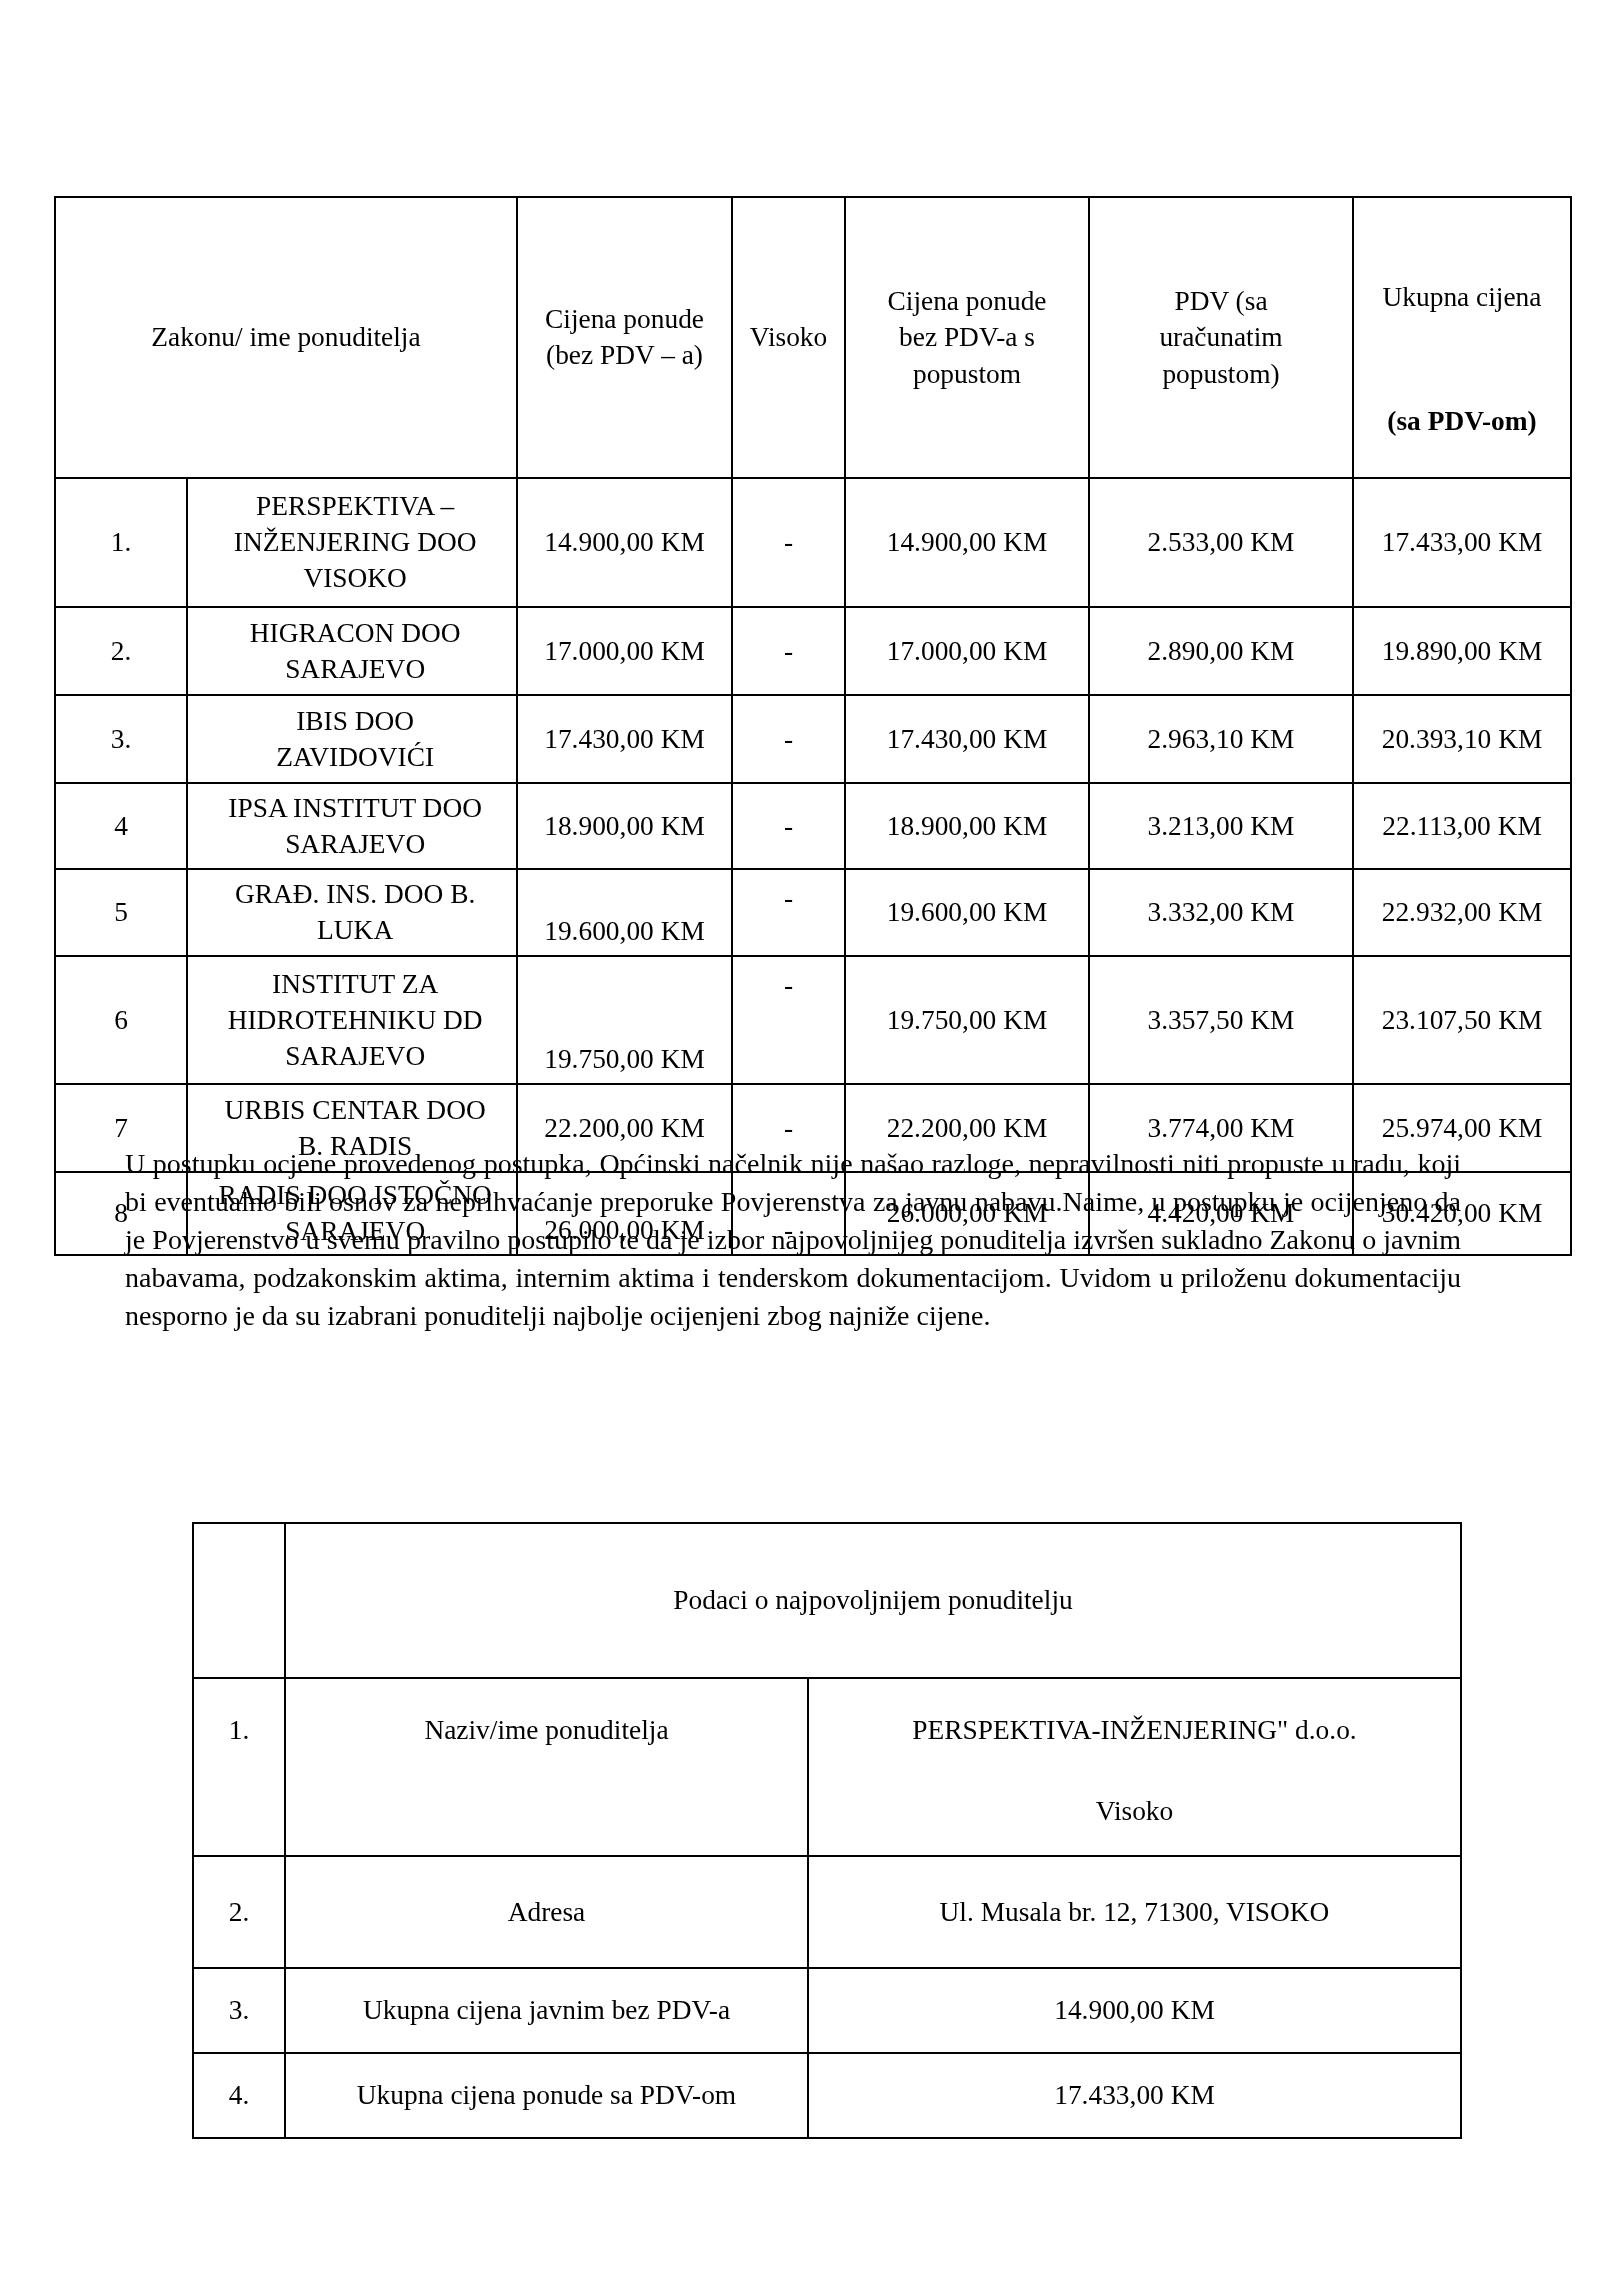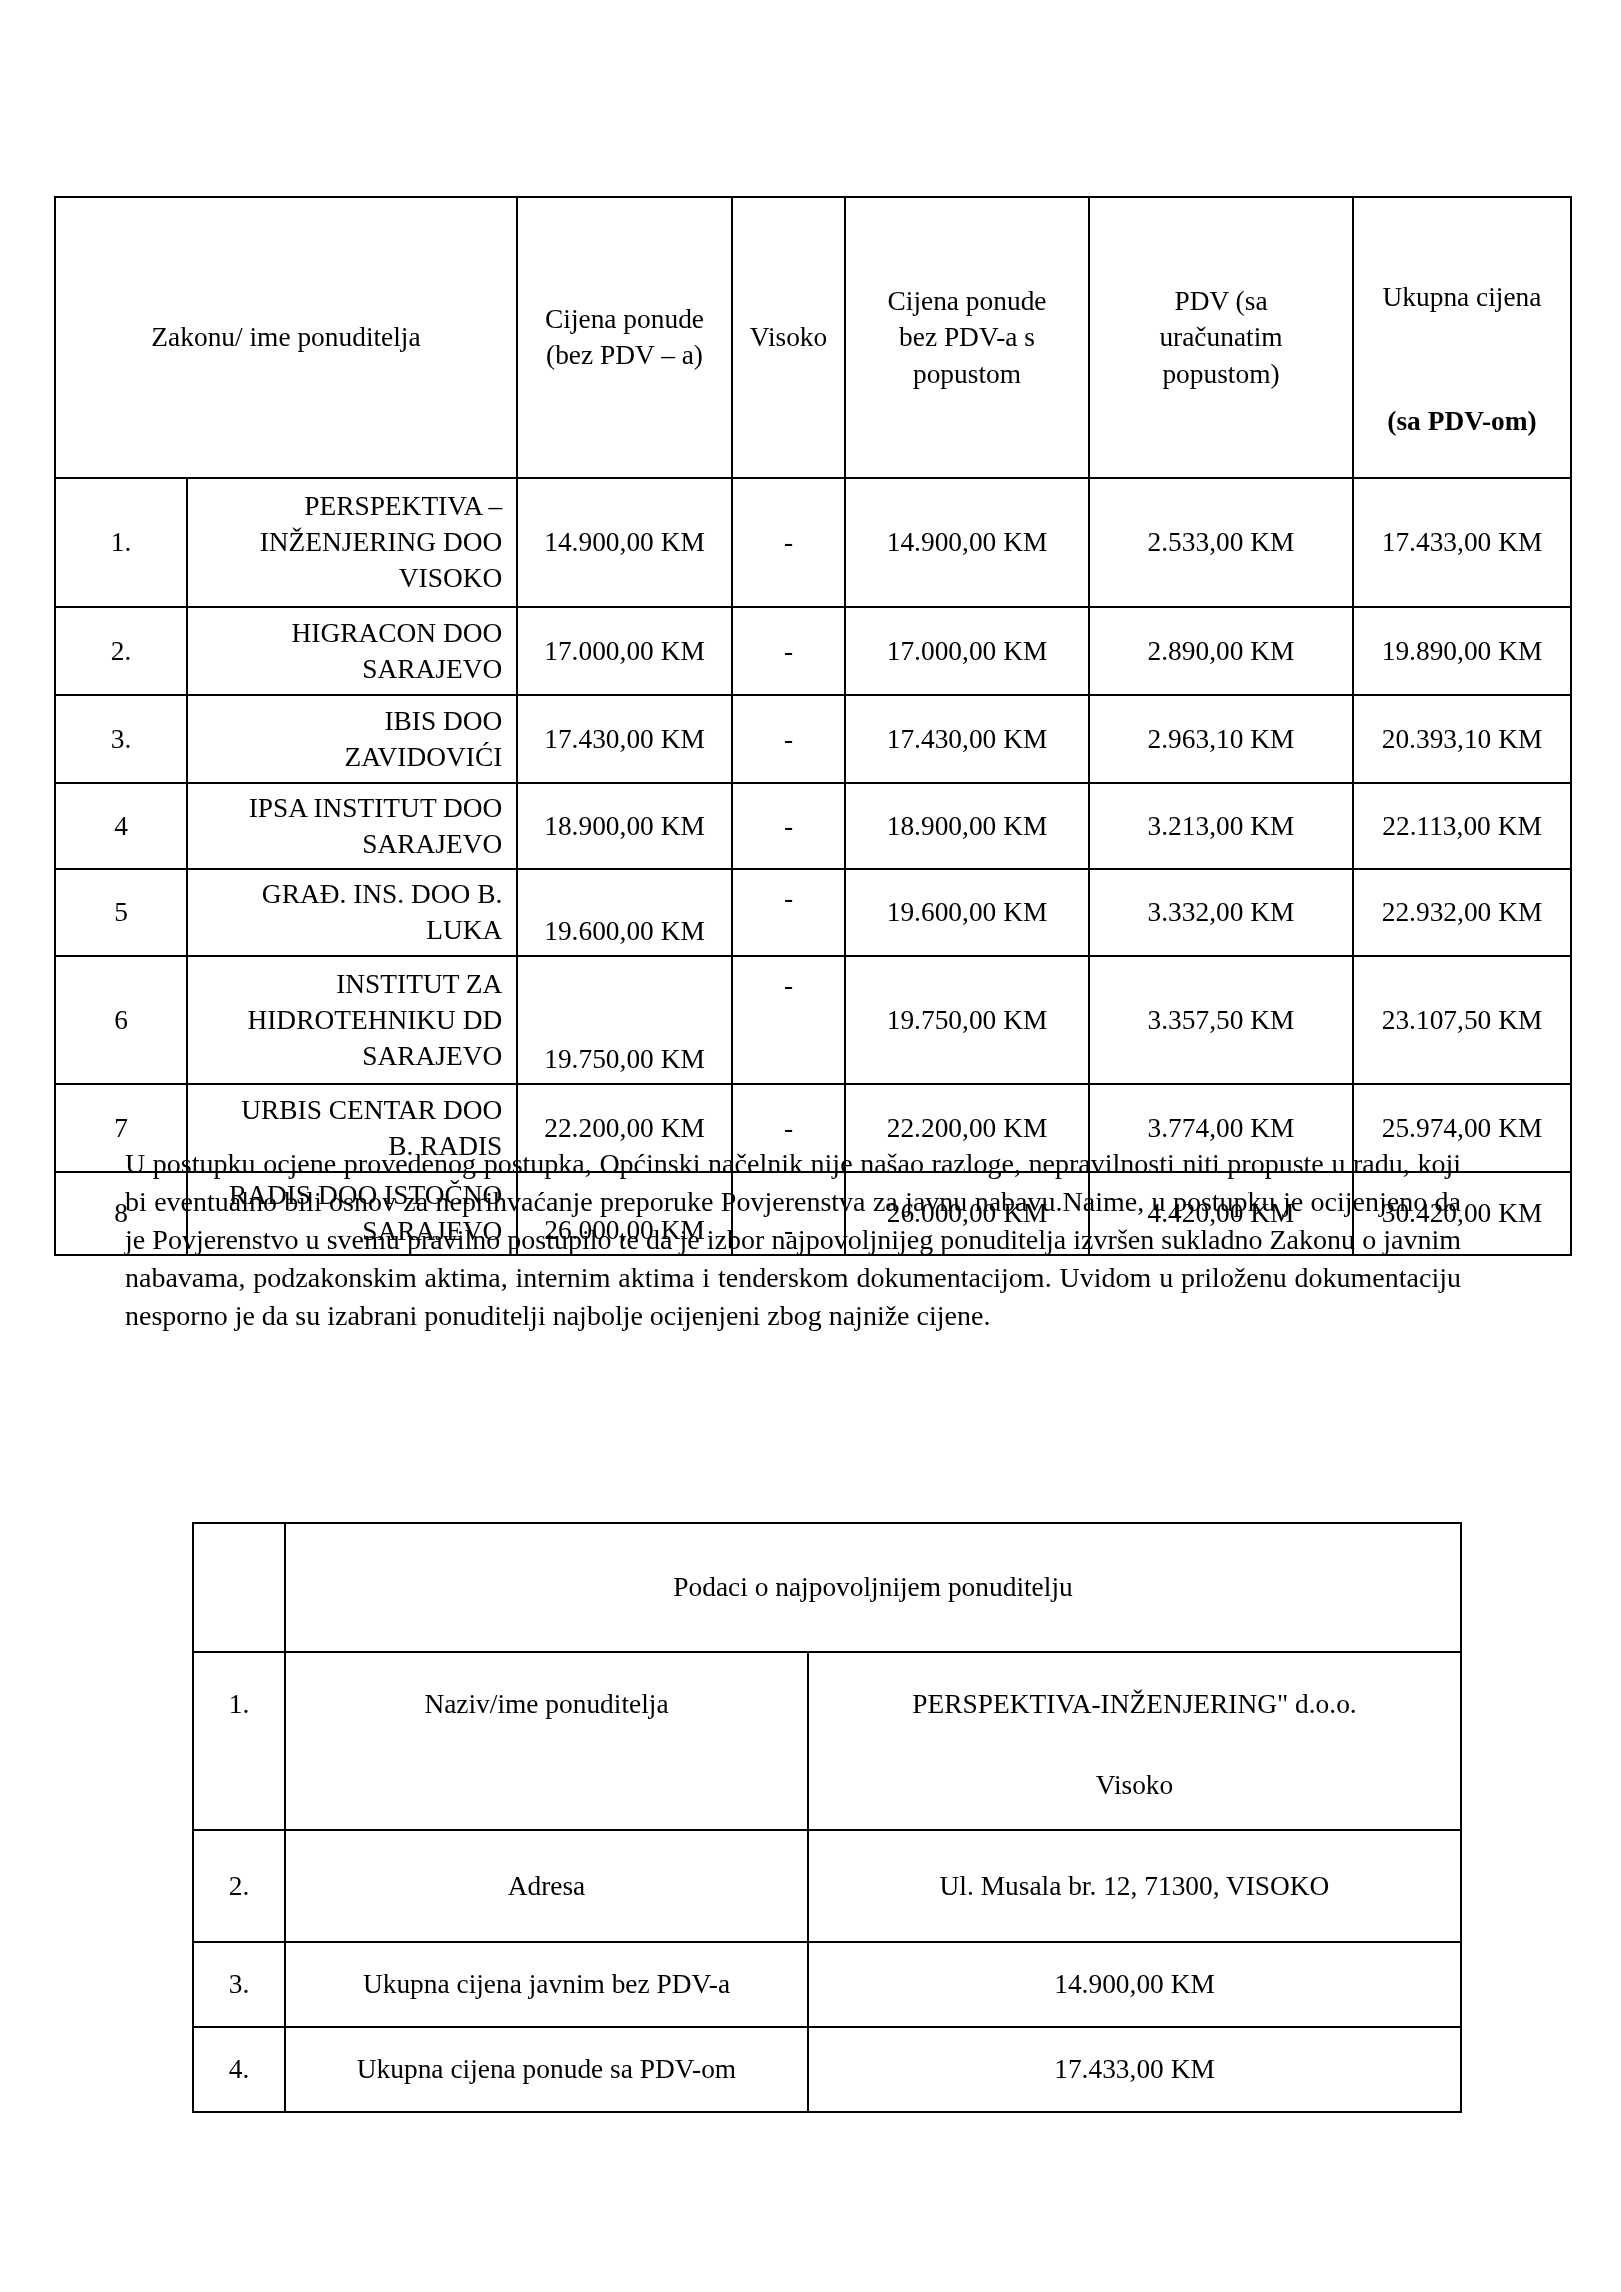--- a/index.html
+++ b/index.html
@@ -30,21 +30,21 @@
     border-bottom-width: 2.9px;
     text-align: center;
     vertical-align: middle;
     font-size: 27.4px;
     line-height: 1.32;
     padding: 2px 5.9px;
     white-space: pre-line;
     overflow: hidden;
   }
   #table1 td.name {
-    text-align: right;
+    text-align: center;
     padding-left: 20px;
     padding-right: 13.7px;
   }
   #table1 td.vt { vertical-align: top; padding-top: 9.8px; }
   #table1 td.vb { vertical-align: bottom; padding-bottom: 5.9px; }
   #table1 td.total-head { vertical-align: top; margin-left: 28px; }
   .total-head .l1 { margin-top: 43px; }
   .total-head .l2 { margin-top: 51px; font-weight: bold; }
 
   
@@ -210,21 +210,21 @@
     <p>U postupku ocjene provedenog postupka, Općinski načelnik nije našao razloge, nepravilnosti niti propuste u radu, koji bi eventualno bili osnov za neprihvaćanje preporuke Povjerenstva za javnu nabavu.Naime, u postupku je ocijenjeno da je Povjerenstvo u svemu pravilno postupilo te da je izbor najpovoljnijeg ponuditelja izvršen sukladno Zakonu o javnim nabavama, podzakonskim aktima, internim aktima i tenderskom dokumentacijom. Uvidom u priloženu dokumentaciju nesporno je da su izabrani ponuditelji najbolje ocijenjeni zbog najniže cijene.</p>
   </div>
 
   <table id="table2">
     <colgroup>
       <col style="width:92px">
         <col style="width:523px">
         <col style="width:653px">
     </colgroup>
     <tbody>
-        <tr style="height:129px">
+        <tr style="height:155px">
       <td></td>
       <td colspan="2">Podaci o najpovoljnijem ponuditelju</td>
     </tr>
 
     <tr style="height:178px">
       <td class="top">1.</td>
       <td class="top">Naziv/ime ponuditelja</td>
       <td class="top">
         <div>PERSPEKTIVA-INŽENJERING" d.o.o.</div>
         <div class="value-l2">Visoko</div>

